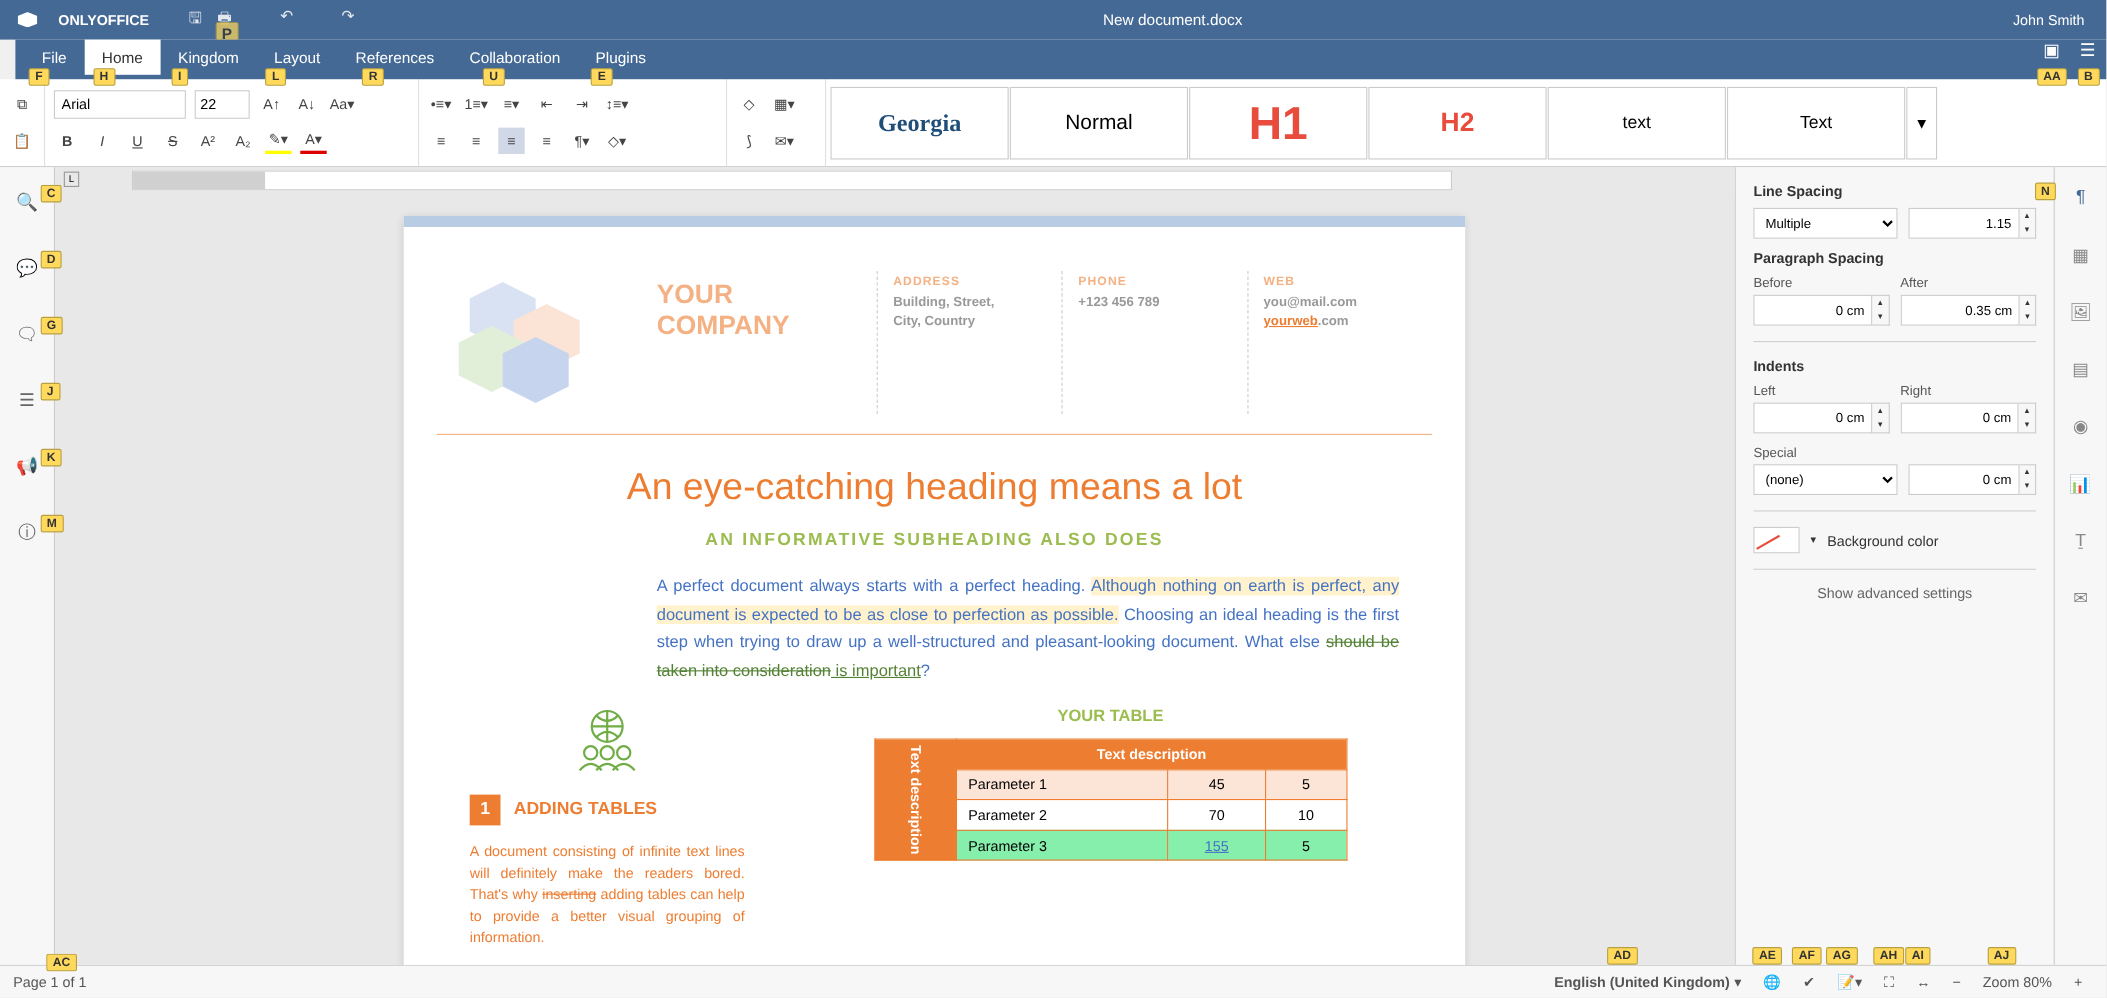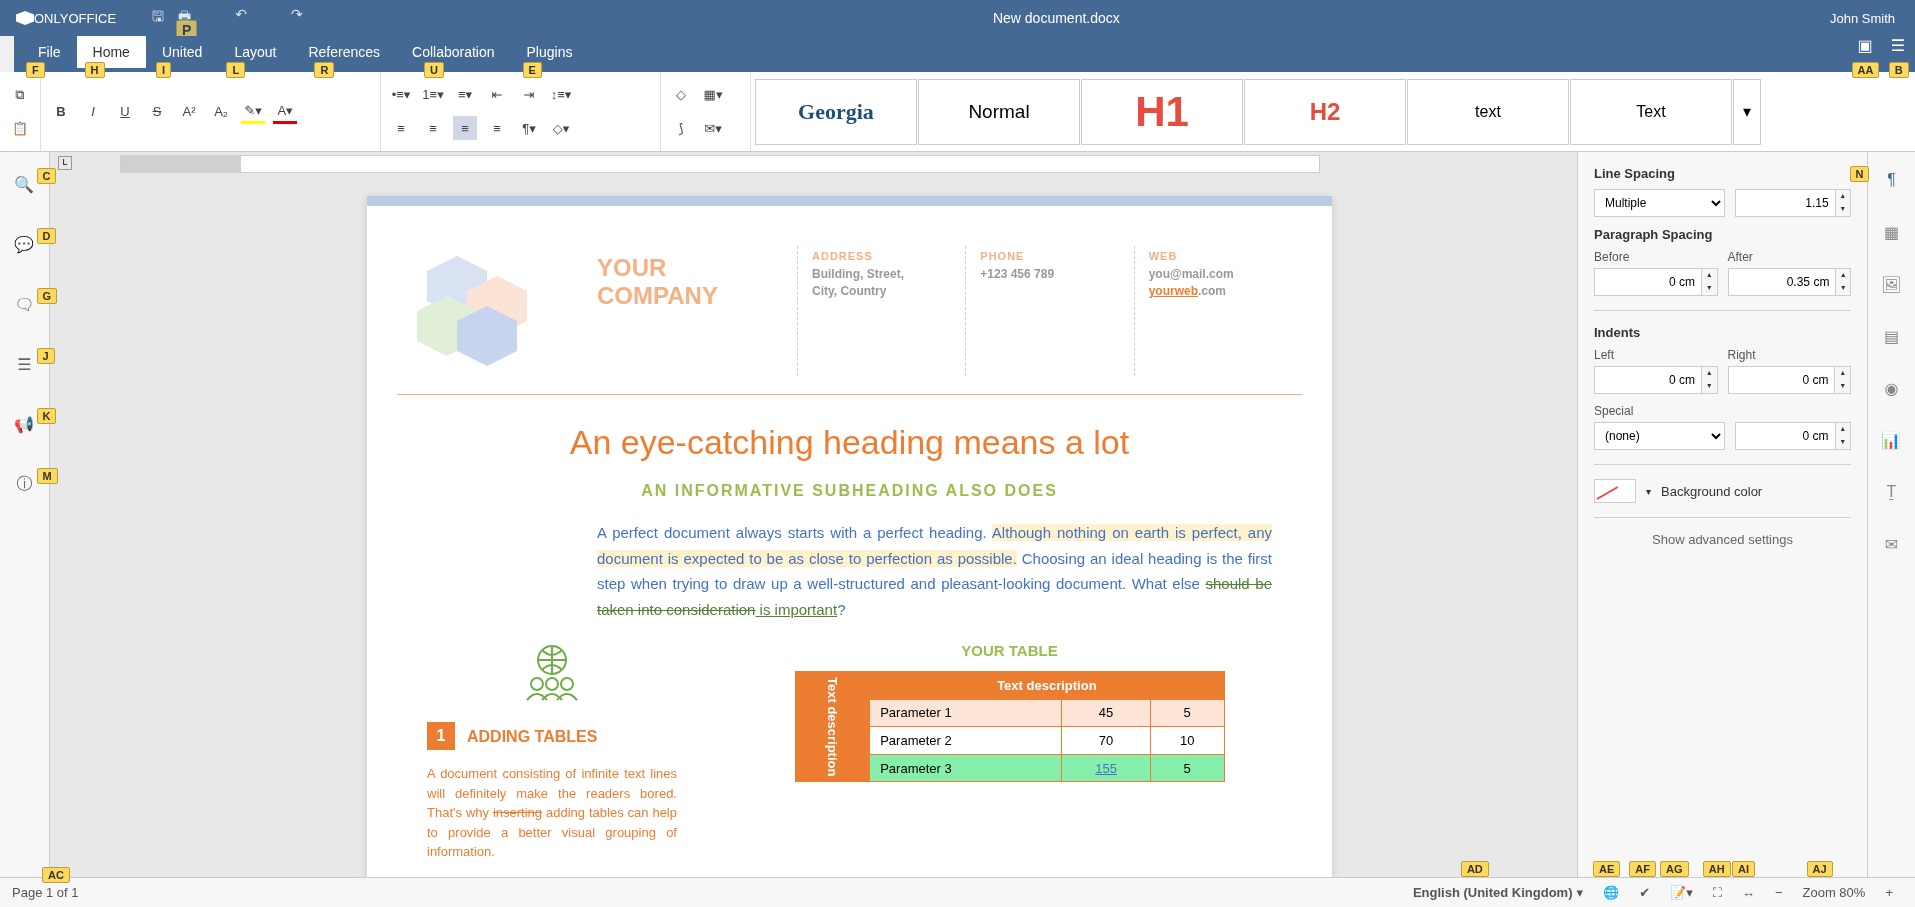--- a/index.html
+++ b/index.html
@@ -1,20 +1,20 @@
 <!DOCTYPE html>
 <html><head>
 <meta charset="utf-8">
 <style>
 * { margin: 0; padding: 0; box-sizing: border-box; font-family: Arial, sans-serif; }
 body { width: 1915px; height: 907px; overflow: hidden; background: #f0f0f0; position: relative; }
 
 
 .titlebar { height: 36px; background: #446995; display: flex; align-items: center; color: #fff; font-size: 13px; }
-.titlebar .logo { display: flex; align-items: center; gap: 0; padding: 0 16px; font-weight: normal; text-align: right; }
+.titlebar .logo { display: flex; align-items: center; gap: 19px; padding: 0 16px; font-weight: bold; text-align: right; }
 .titlebar .logo-icon { width: 18px; height: 14px; background: #fff; clip-path: polygon(50% 0, 100% 25%, 100% 75%, 50% 100%, 0 75%, 0 25%); }
 .titlebar .qat { display: flex; gap: 14px; margin-left: 20px; }
 .titlebar .qat span { opacity: .85; font-size: 14px; }
 .titlebar .doc-title { flex: 1; text-align: center; font-size: 14px; }
 .titlebar .user { padding: 0 20px; }
 
 
 .menubar { height: 36px; background: #446995; display: flex; align-items: flex-start; padding-left: 8px; position: relative; margin-left: 14px; }
 .menubar .tab { padding: 8px 16px; color: #fff; font-size: 14px; cursor: pointer; position: relative; }
 .menubar .tab.active { background: #fff; color: #333; }
@@ -123,41 +123,48 @@
     <span style="margin-left:30px">↶</span>
     <span style="margin-left:30px">↷</span>
   </div>
   <div class="doc-title">New document.docx</div>
   <div class="user">John Smith</div>
 </div>
 
 <div class="menubar">
   <div class="tab" style="position:relative"><span>File</span><span class="keytip" style="top:26px;left:4px">F</span></div>
   <div class="tab active" style="position:relative"><span>Home</span><span class="keytip" style="top:26px;left:8px">H</span></div>
-  <div class="tab" style="position:relative"><span>United</span><span class="keytip" style="top:26px;left:10px">I</span></div>
+  <div class="tab" style="position:relative"><span>Kingdom</span><span class="keytip" style="top:26px;left:10px">I</span></div>
   <div class="tab" style="position:relative"><span>Layout</span><span class="keytip" style="top:26px;left:8px">L</span></div>
   <div class="tab" style="position:relative"><span>References</span><span class="keytip" style="top:26px;left:22px">R</span></div>
   <div class="tab" style="position:relative"><span>Collaboration</span><span class="keytip" style="top:26px;left:28px">U</span></div>
   <div class="tab" style="position:relative"><span>Plugins</span><span class="keytip" style="top:26px;left:12px">E</span></div>
   <div class="right-icons">
     <span style="position:relative">▣<span class="keytip" style="top:26px;left:-6px">AA</span></span>
     <span style="position:relative">☰<span class="keytip" style="top:26px;left:-2px">B</span></span>
   </div>
 </div>
 
 <div class="toolbar">
   <div class="tb-group">
     <div class="tb-row">
         <span class="tb-btn">⧉</span>
       </div>
     <div class="tb-row">
         <span class="tb-btn">📋</span>
       </div>
   </div>
   <div class="tb-group" style="width:340px">
+    <div class="tb-row">
+      <input class="font-select" style="width: 120px;" value="Arial">
+      <input class="size-select" value="22" style="">
+      <span class="tb-btn">A↑</span>
+      <span class="tb-btn">A↓</span>
+      <span class="tb-btn">Aa▾</span>
+    </div>
     <div class="tb-row">
       <span class="tb-btn">
           <b>B</b>
         </span>
       <span class="tb-btn">
           <i>I</i>
         </span>
       <span class="tb-btn">
           <u>U</u>
         </span>

